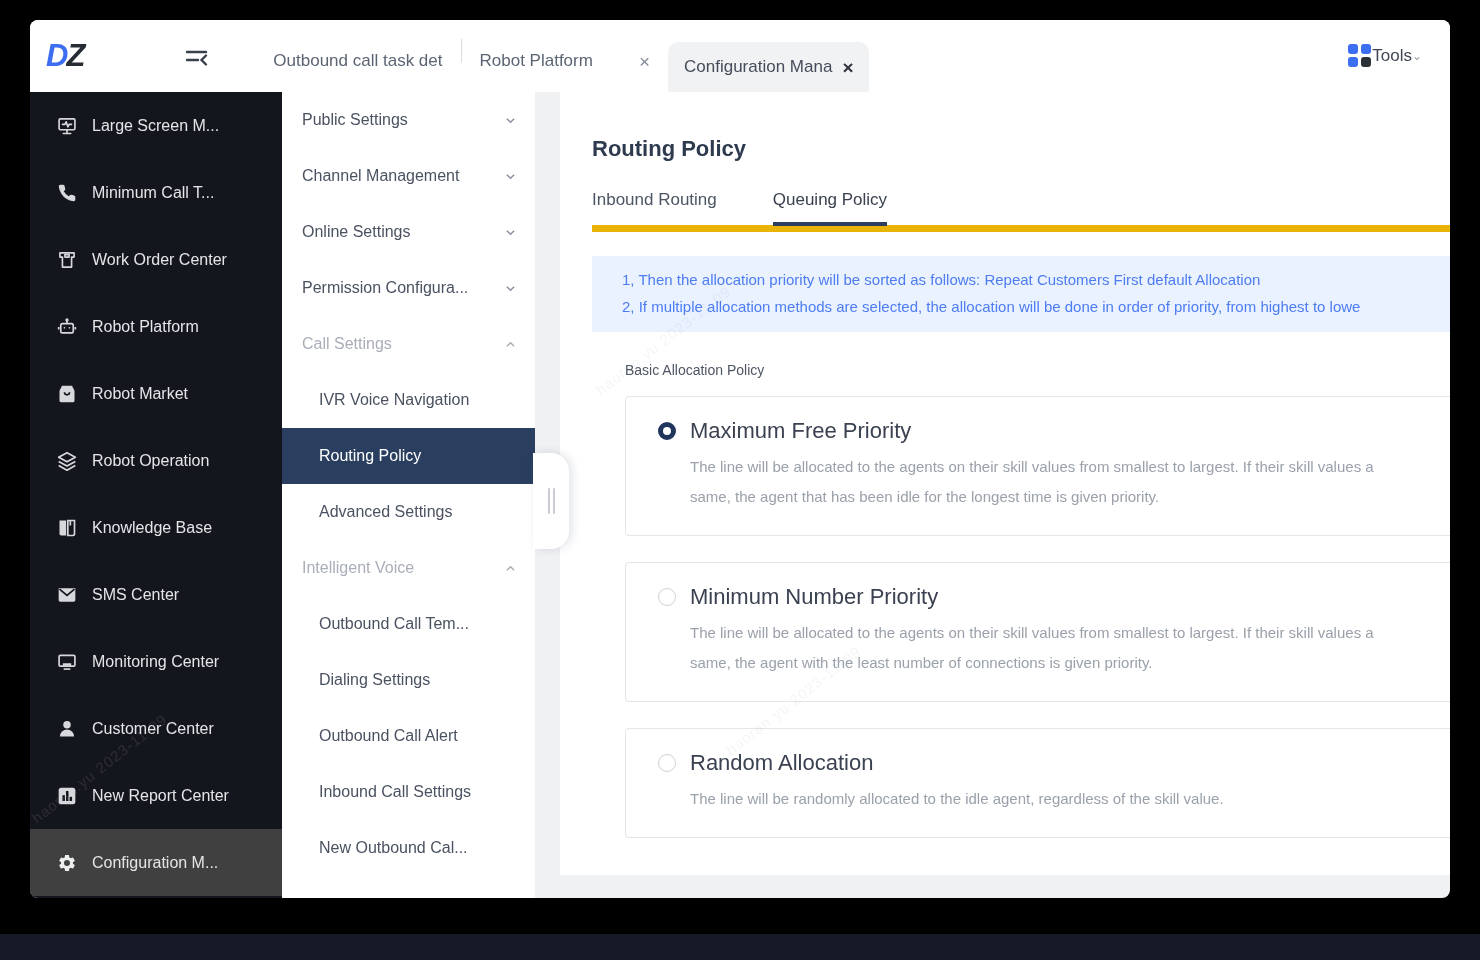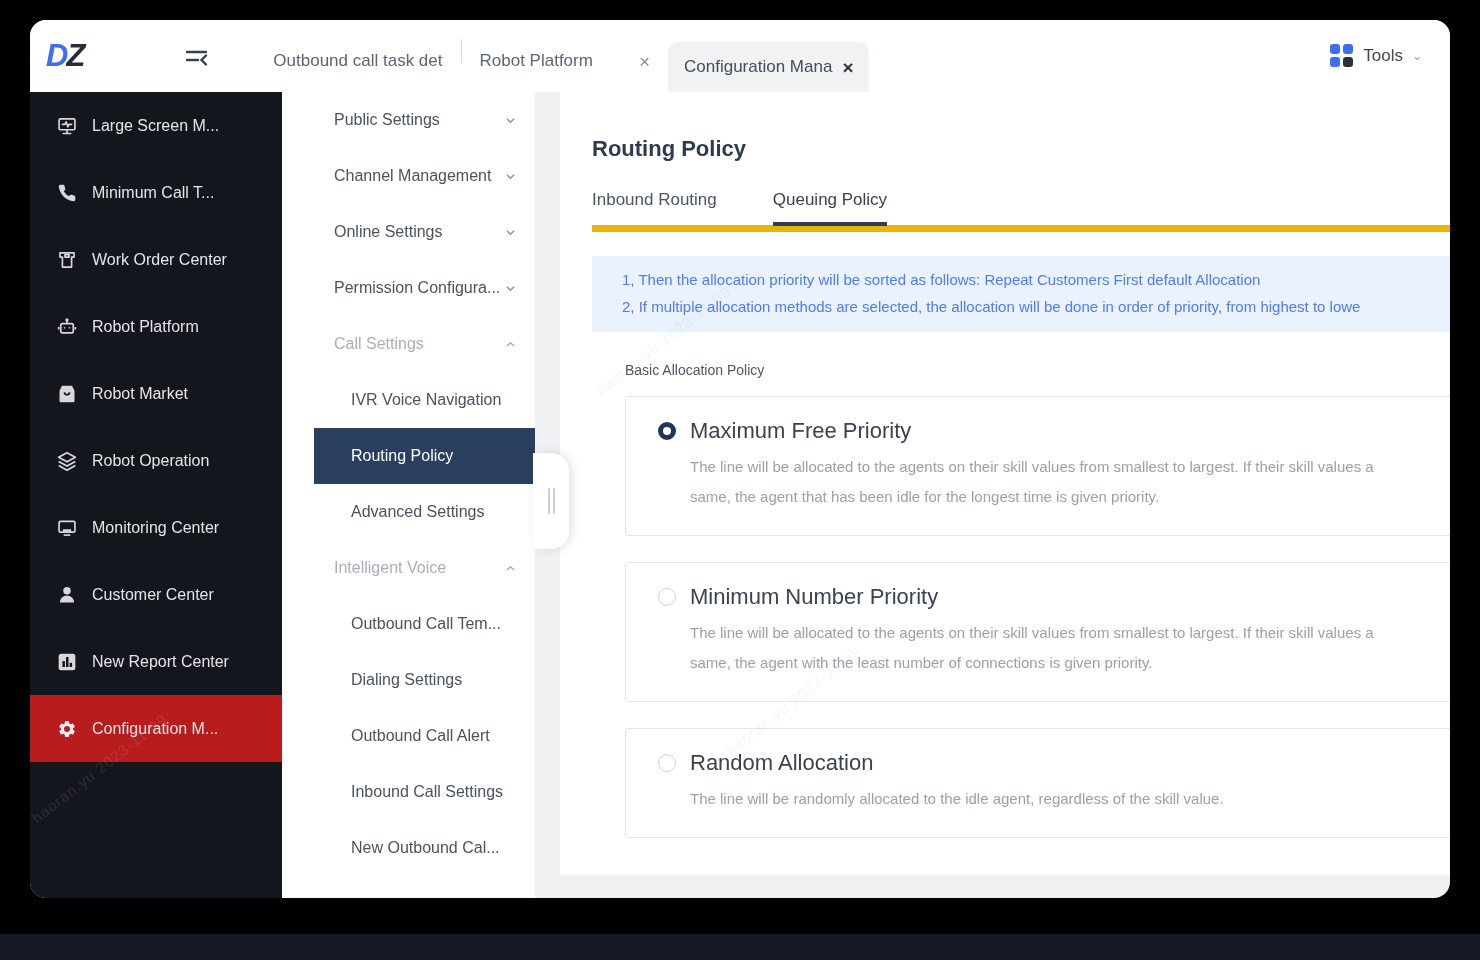--- a/index.html
+++ b/index.html
@@ -1,62 +1,62 @@
 <!DOCTYPE html>
 <html><head>
 <meta charset="utf-8">
 <style>
   * { margin:0; padding:0; box-sizing:border-box; }
   html,body { width:1480px; height:960px; background:#000; overflow:hidden;
               font-family:"Liberation Sans", sans-serif; }
   .bottom-glow { position:absolute; left:0; right:0; bottom:0; height:26px;
                  background:#141925; }
   .window { position:absolute; left:30px; top:20px; width:1420px; height:878px;
-            border-radius:16px; overflow:hidden; background:#f0f1f3;
+            border-radius:8px; overflow:hidden; background:#f0f1f3;
             display:flex; flex-direction:column; }
   
   .header { height:72px; background:#fff; display:flex; align-items:stretch; flex:0 0 72px; }
   .logo { margin-left:16px; align-self:center; font-weight:900; font-size:31px;
           letter-spacing:-2px; font-style:italic; }
   .logo .d { color:#3d6ef2; } .logo .z { color:#272c35; }
   .fold-btn { margin-left:100px; align-self:center; cursor:pointer; display:flex; }
   .tabs { margin-left:46px; display:flex; align-items:flex-end; }
   .tab { display:flex; align-items:center; padding:0 18px 21px 18px; font-size:17px;
          color:#5b6573; white-space:nowrap; cursor:pointer; }
   .tab .close { font-size:19px; color:#878f9b; line-height:1; }
   .tab.t2 .close { margin-left:46px; }
   .tab.active { background:#f1f2f4; border-radius:10px 10px 0 0; height:50px;
                 padding:0 16px; color:#454d5a; align-items:center; }
   .tab.active .close { margin-left:10px; color:#2f343d; font-weight:bold; }
   .tab-divider { width:1px; height:24px; background:#d9dce1; align-self:center; margin-bottom:10px; }
   .tools { margin-left:auto; margin-right:28px; align-self:center; display:flex;
-           align-items:center; gap:9px; cursor:pointer; }
+           align-items:center; cursor:pointer; }
   .grid-icon { width:24px; height:24px; display:grid; grid-template-columns:10px 10px;
                grid-template-rows:10px 10px; gap:3px; }
   .grid-icon span { border-radius:3px; background:#3d6ef2; }
   .grid-icon span.dk { background:#2b3139; }
   .tools-label { font-size:17px; color:#3f4654; }
   .tools .chev { color:#9aa1ab; font-size:12px; }
   
   .body-row { flex:1; display:flex; position:relative; overflow:hidden; }
   
   .sidebar { width:252px; background:#14161d; position:relative; flex:0 0 252px; }
   .side-item { height:67px; display:flex; align-items:center; padding-left:27px;
                color:#e4e5e7; font-size:16px; white-space:nowrap; cursor:pointer; }
   .side-item svg { margin-right:15px; flex:0 0 auto; }
-  .side-item.active { background:#b91c1c; }
+  .side-item.active { background:#404040; }
   .wm { position:absolute; transform:rotate(-38deg); color:rgba(255,255,255,0.10);
         font-size:15px; letter-spacing:1px; white-space:nowrap; pointer-events:none; }
   .wm.s1 { left:-14px; top:668px; }
   .wm-light { position:absolute; transform:rotate(-38deg); color:rgba(43,63,95,0.05);
               font-size:15px; letter-spacing:1px; white-space:nowrap; pointer-events:none; }
   
   .submenu { width:253px; background:#fff; flex:0 0 253px; font-size:16px; position:relative; }
   .sub-item { height:56px; display:flex; align-items:center; justify-content:space-between;
-              padding:0 19px 0 20px; color:#4a5261; white-space:nowrap; cursor:pointer;margin-left:32px; }
+              padding:0 19px 0 20px; color:#4a5261; white-space:nowrap; cursor:pointer; }
   .sub-item.child { padding-left:37px; }
   .sub-item.group { color:#a9aeb8; }
   .sub-item.selected { background:#2a3f5f; color:#fff; }
   .sub-item .chev svg { display:block; }
   .handle { position:absolute; left:503px; top:361px; width:36px; height:96px;
             background:#fff; border-radius:0 18px 18px 0;
             box-shadow:3px 0 10px rgba(40,60,90,0.14); z-index:3;
             display:flex; align-items:center; justify-content:center; gap:3px; cursor:pointer; }
   .handle i { width:2px; height:26px; background:#c9cdd3; border-radius:1px; }
   
@@ -170,20 +170,35 @@
       </div>
       <div class="side-item">
         <svg width="20" height="20" viewBox="0 0 24 24" fill="none" stroke="#d6d8db" stroke-width="2" stroke-linejoin="round">
             <polygon points="12,2 2,7.5 12,13 22,7.5"></polygon>
             <polyline points="2,12.5 12,18 22,12.5"></polyline>
             <polyline points="2,17.5 12,23 22,17.5"></polyline>
           </svg>
         <span>Robot Operation</span>
       </div>
       <div class="side-item">
+        <svg width="20" height="20" viewBox="0 0 24 24" fill="#d6d8db">
+            <path d="M3 3h8v18H5a2 2 0 0 1-2-2V3z"></path>
+            <path d="M13 3h8v16a2 2 0 0 1-2 2h-6V3z" fill="none" stroke="#d6d8db" stroke-width="2"></path>
+            <line x1="16" y1="3" x2="16" y2="9" stroke="#d6d8db" stroke-width="2"></line>
+          </svg>
+        <span>Knowledge Base</span>
+      </div>
+      <div class="side-item">
+        <svg width="20" height="20" viewBox="0 0 24 24" fill="#d6d8db">
+            <path d="M2 4h20a0 0 0 0 1 0 0v14a2 2 0 0 1-2 2H4a2 2 0 0 1-2-2V4z"></path>
+            <polyline points="3,5 12,12.5 21,5" fill="none" stroke="#14161d" stroke-width="2"></polyline>
+          </svg>
+        <span>SMS Center</span>
+      </div>
+      <div class="side-item">
         <svg width="20" height="20" viewBox="0 0 24 24" fill="none" stroke="#d6d8db" stroke-width="2">
             <rect x="2.5" y="4" width="19" height="13" rx="1.5"></rect>
             <line x1="7" y1="15" x2="17" y2="15" stroke-width="3"></line>
             <line x1="8" y1="20.5" x2="16" y2="20.5"></line>
           </svg>
         <span>Monitoring Center</span>
       </div>
       <div class="side-item">
         <svg width="20" height="20" viewBox="0 0 24 24" fill="#d6d8db">
             <circle cx="12" cy="7" r="4.5"></circle>

